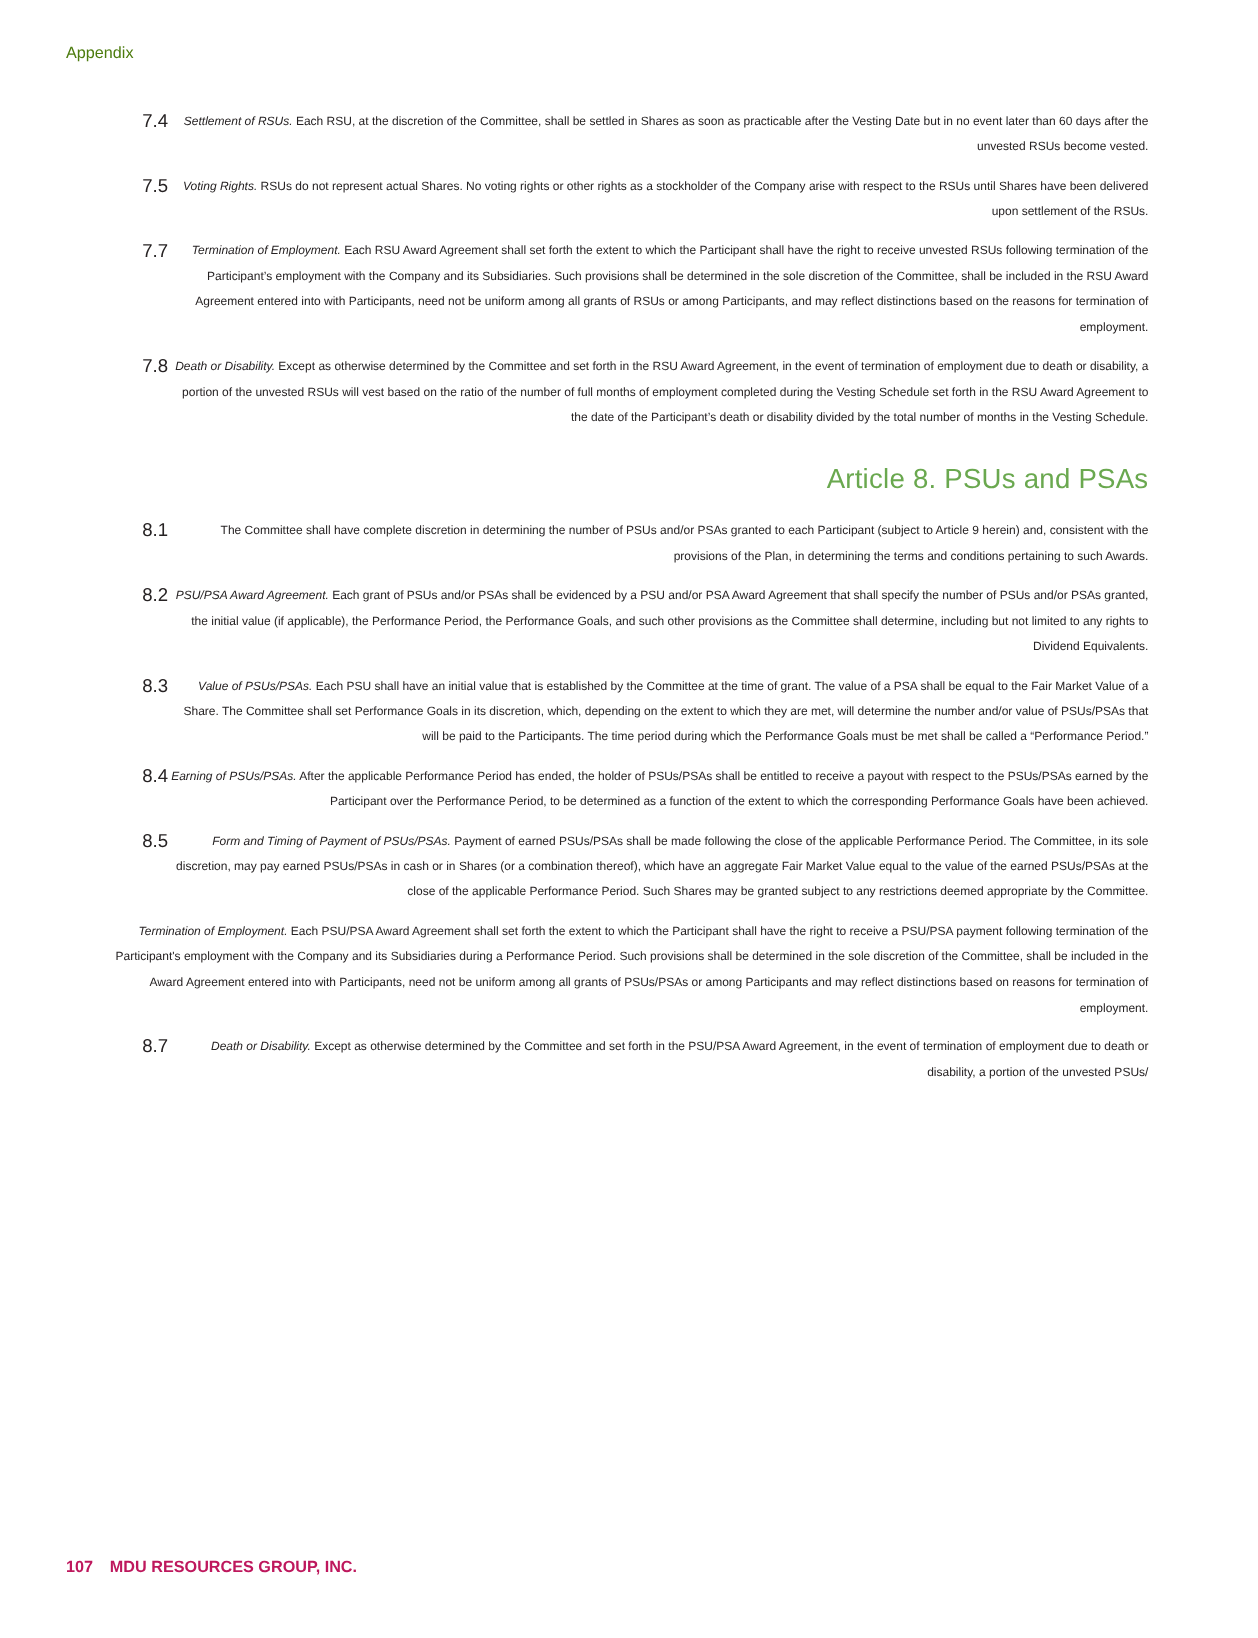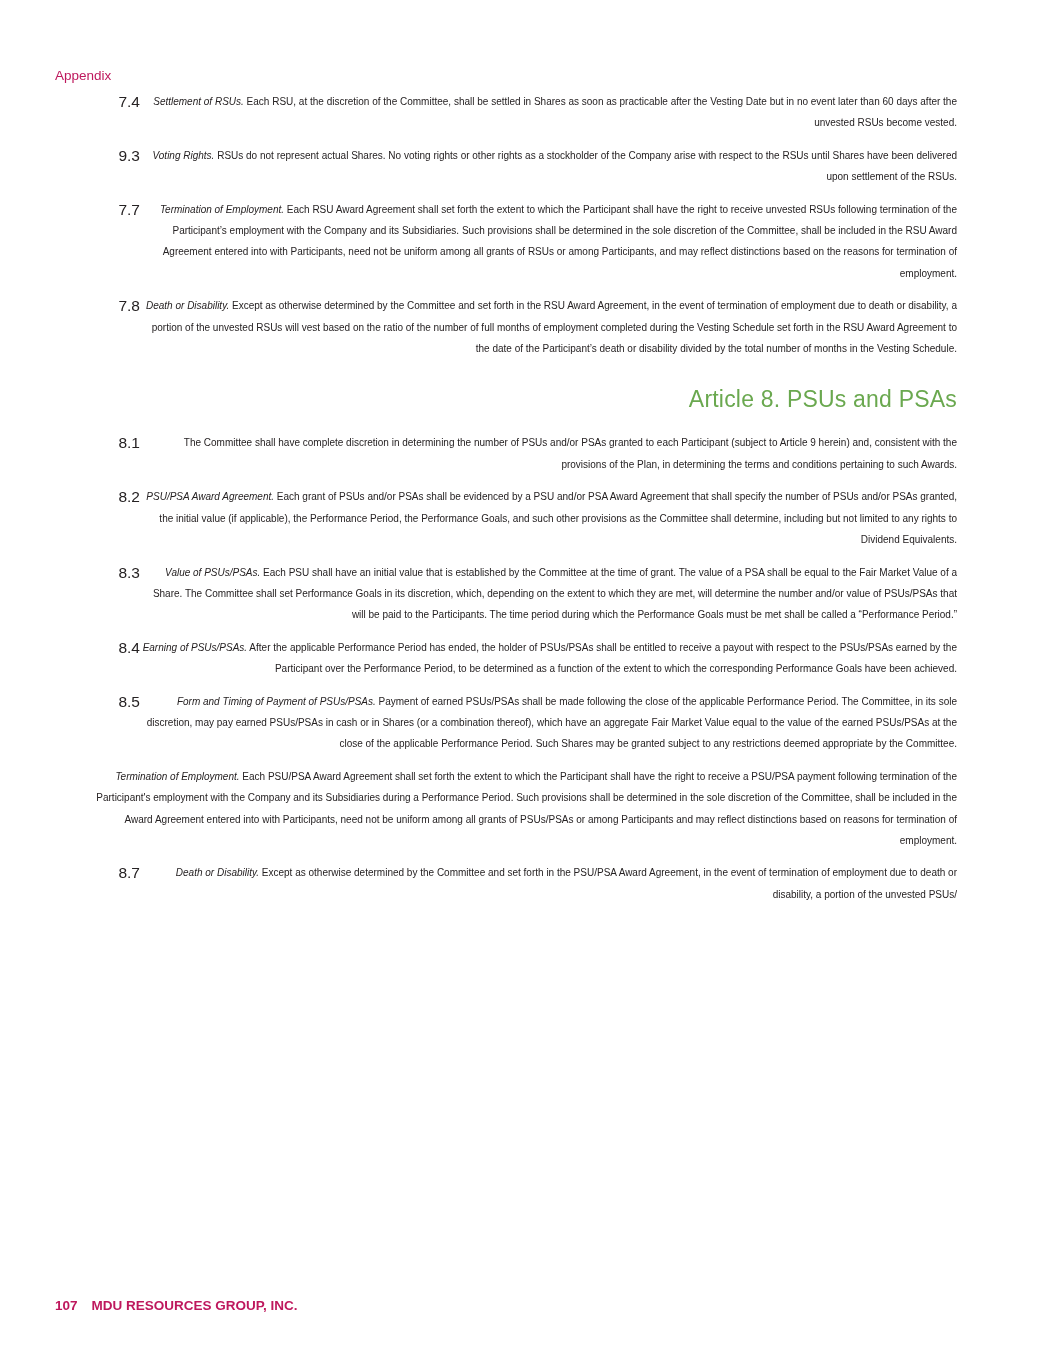--- a/index.html
+++ b/index.html
@@ -14,22 +14,21 @@
     background: #ffffff;
     font-family: "Liberation Sans", "DejaVu Sans", sans-serif;
     color: #262223;
     overflow: hidden;
   }
   .page-header {
     position: absolute;
     top: 36px;
     left: 55px;
     font-size: 13.5px;
-    color: #be185d;
-    margin-top: 32px;
+    color: #4d7c0f;
   }
   .content {
     position: absolute;
     top: 91px;
     left: 95px;
     width: 862px;
     text-align: right;
   }
   .clause {
     display: flex;
@@ -83,21 +82,21 @@
   <div class="content">
 
     <section id="article7-items">
         <div class="clause">
           <div class="clause-num">7.4</div>
           <div class="clause-body">
             <p><span class="clause-title">Settlement of RSUs.</span> Each RSU, at the discretion of the Committee, shall be settled in Shares as soon as practicable after the Vesting Date but in no event later than 60 days after the unvested RSUs become vested.</p>
           </div>
         </div>
         <div class="clause">
-          <div class="clause-num">9.3</div>
+          <div class="clause-num">7.5</div>
           <div class="clause-body">
             <p><span class="clause-title">Voting Rights.</span> RSUs do not represent actual Shares. No voting rights or other rights as a stockholder of the Company arise with respect to the RSUs until Shares have been delivered upon settlement of the RSUs.</p>
           </div>
         </div>
         <div class="clause">
           <div class="clause-num">7.7</div>
           <div class="clause-body">
             <p><span class="clause-title">Termination of Employment.</span> Each RSU Award Agreement shall set forth the extent to which the Participant shall have the right to receive unvested RSUs following termination of the Participant’s employment with the Company and its Subsidiaries. Such provisions shall be determined in the sole discretion of the Committee, shall be included in the RSU Award Agreement entered into with Participants, need not be uniform among all grants of RSUs or among Participants, and may reflect distinctions based on the reasons for termination of employment.</p>
           </div>
         </div>

